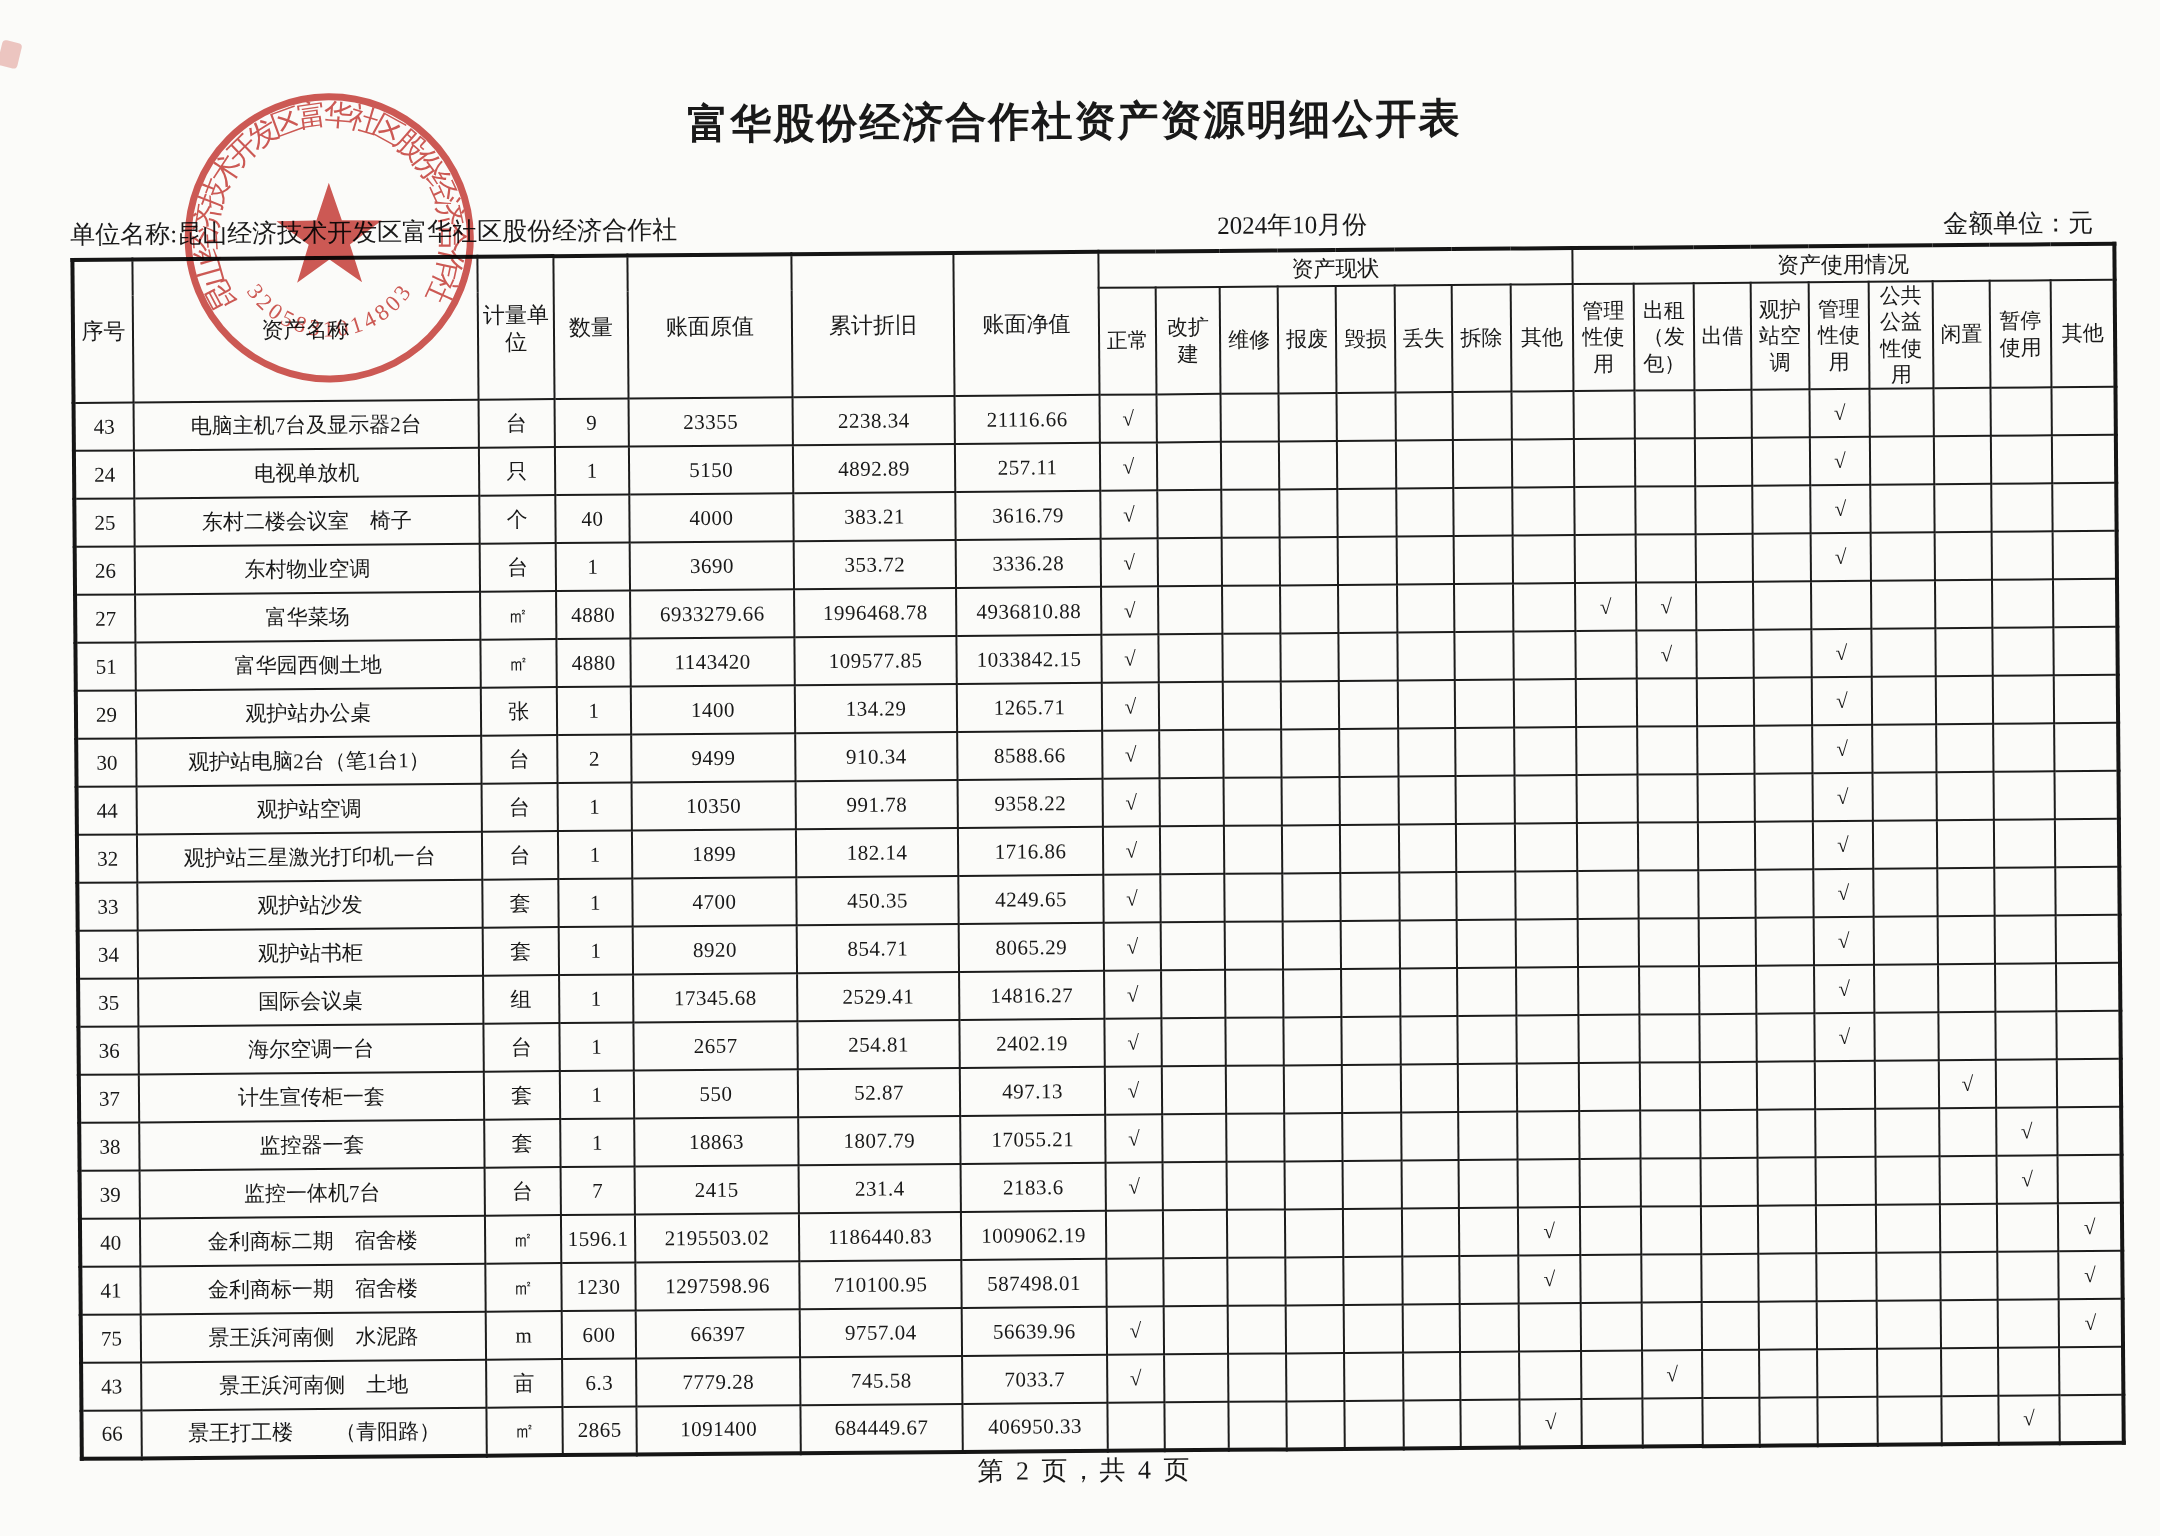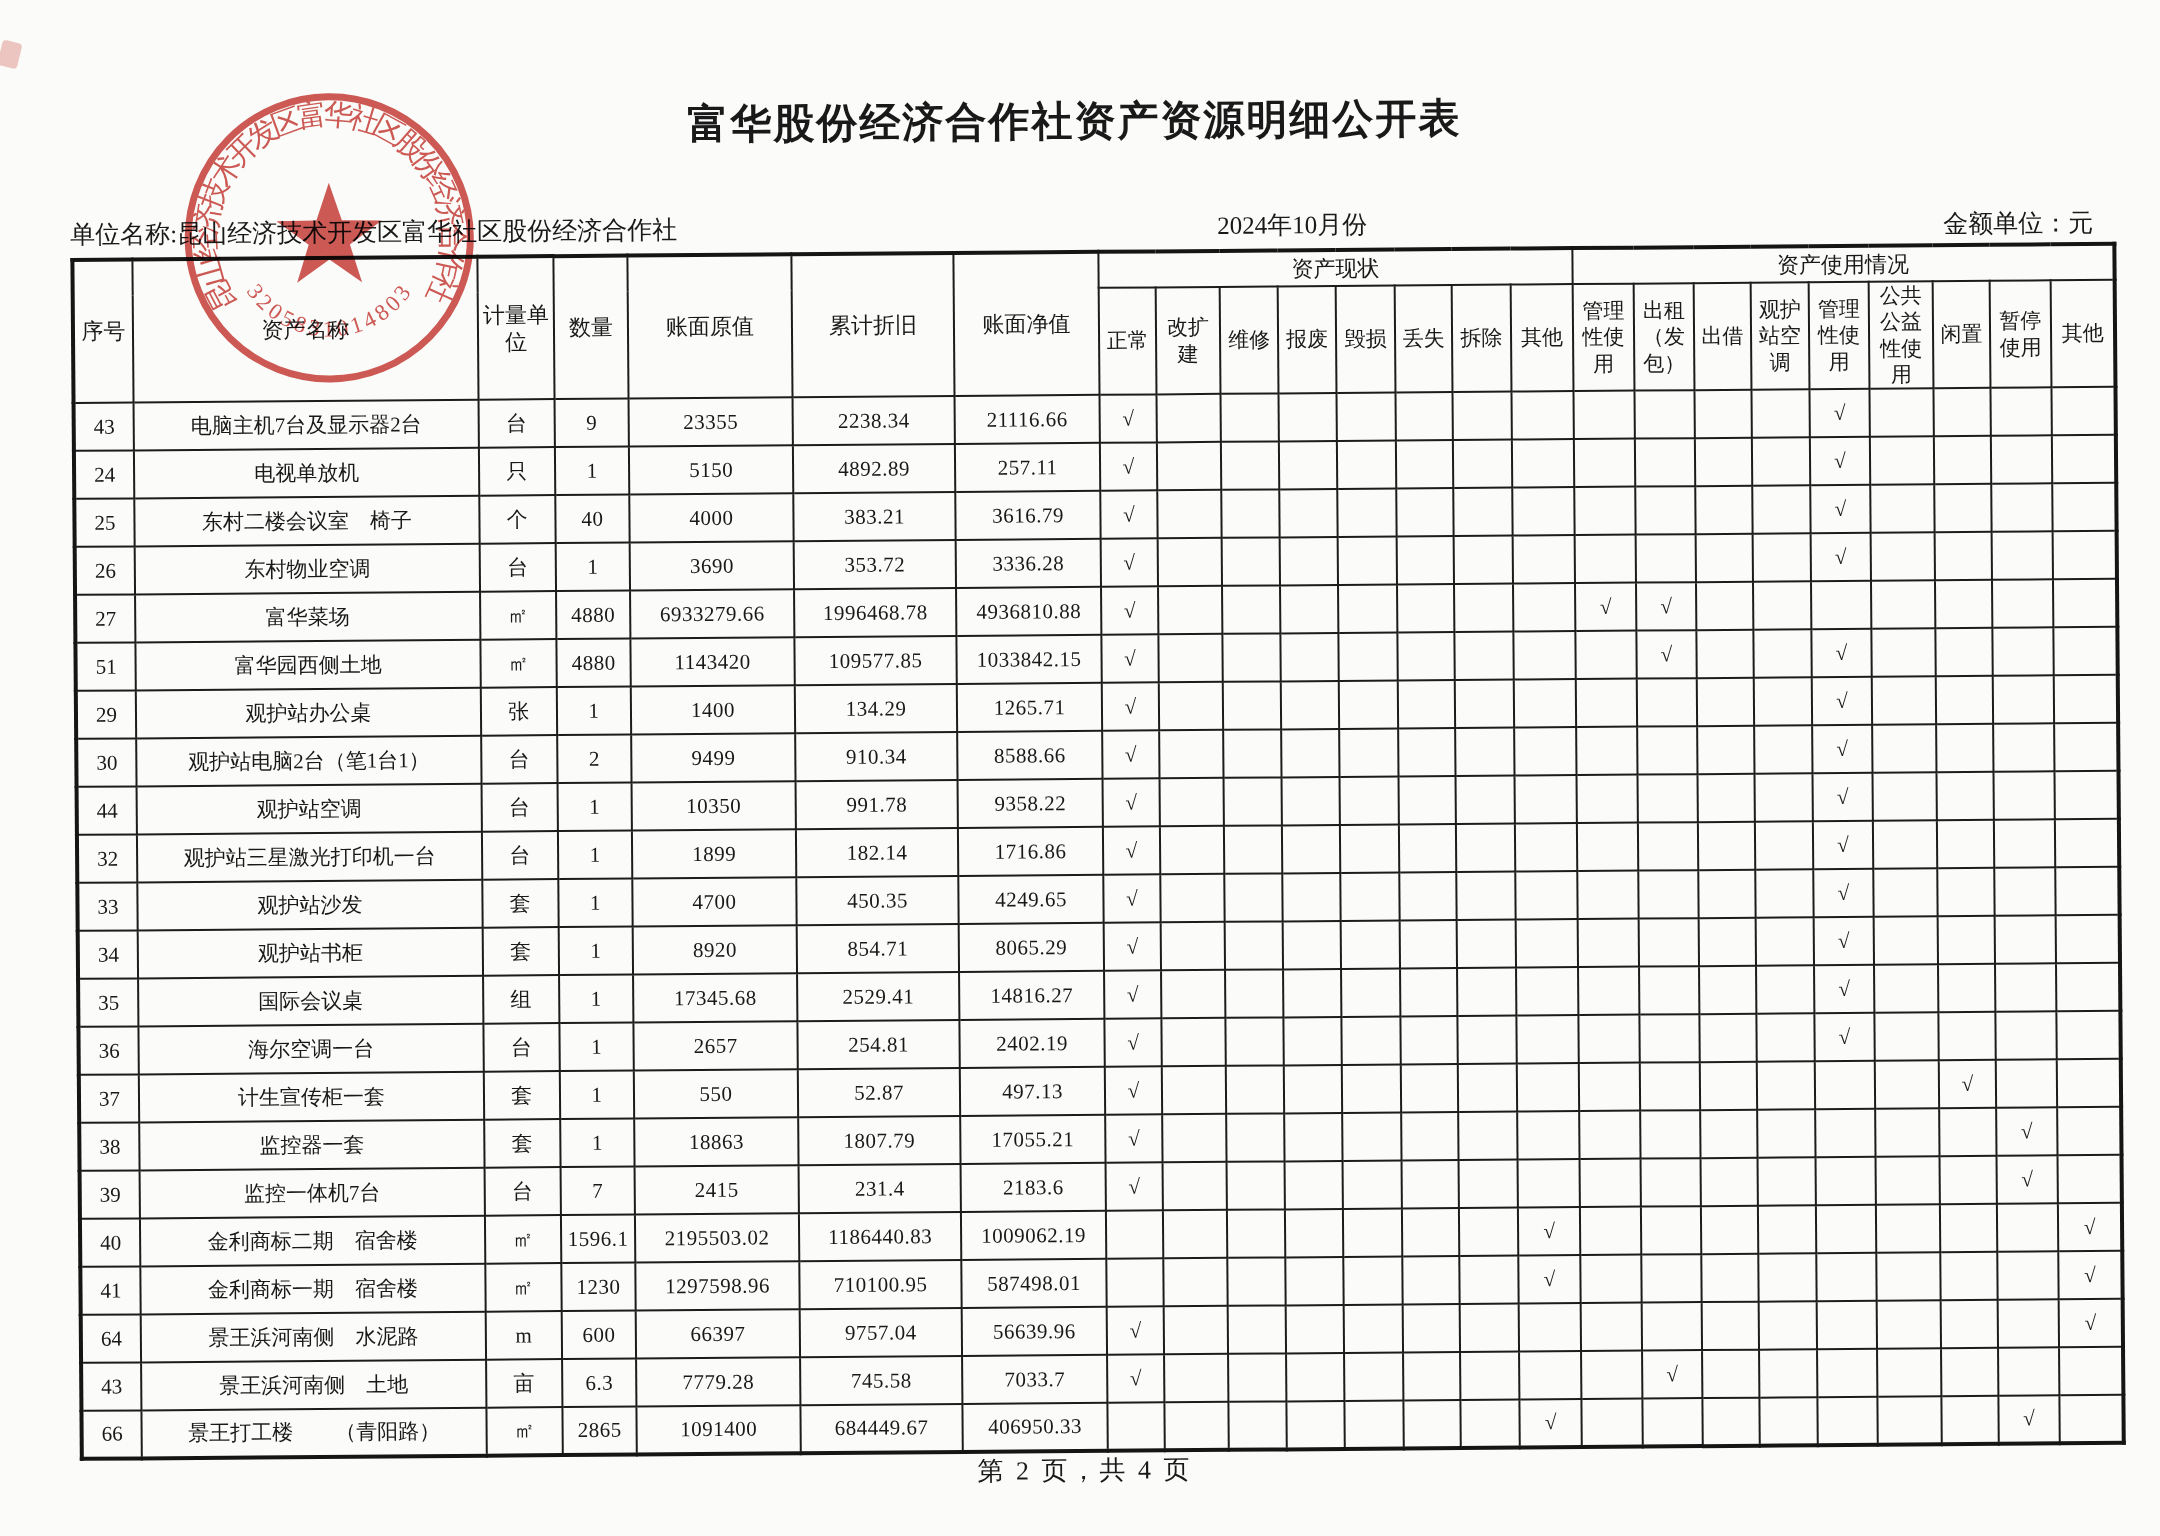--- a/index.html
+++ b/index.html
@@ -618,21 +618,21 @@
           <td class="c-chk"></td>
           <td class="c-chk"></td>
           <td class="c-chk"></td>
           <td class="c-chk"></td>
           <td class="c-chk"></td>
           <td class="c-chk"></td>
           <td class="c-chk"></td>
           <td class="c-chk">√</td>
         </tr>
         <tr>
-          <td class="c-no">64</td>
+          <td class="c-no">75</td>
           <td class="c-name">景王浜河南侧　水泥路</td>
           <td class="c-num">m</td>
           <td class="c-num">600</td>
           <td class="c-num">66397</td>
           <td class="c-num">9757.04</td>
           <td class="c-num">56639.96</td>
           <td class="c-chk">√</td>
           <td class="c-chk"></td>
           <td class="c-chk"></td>
           <td class="c-chk"></td>

